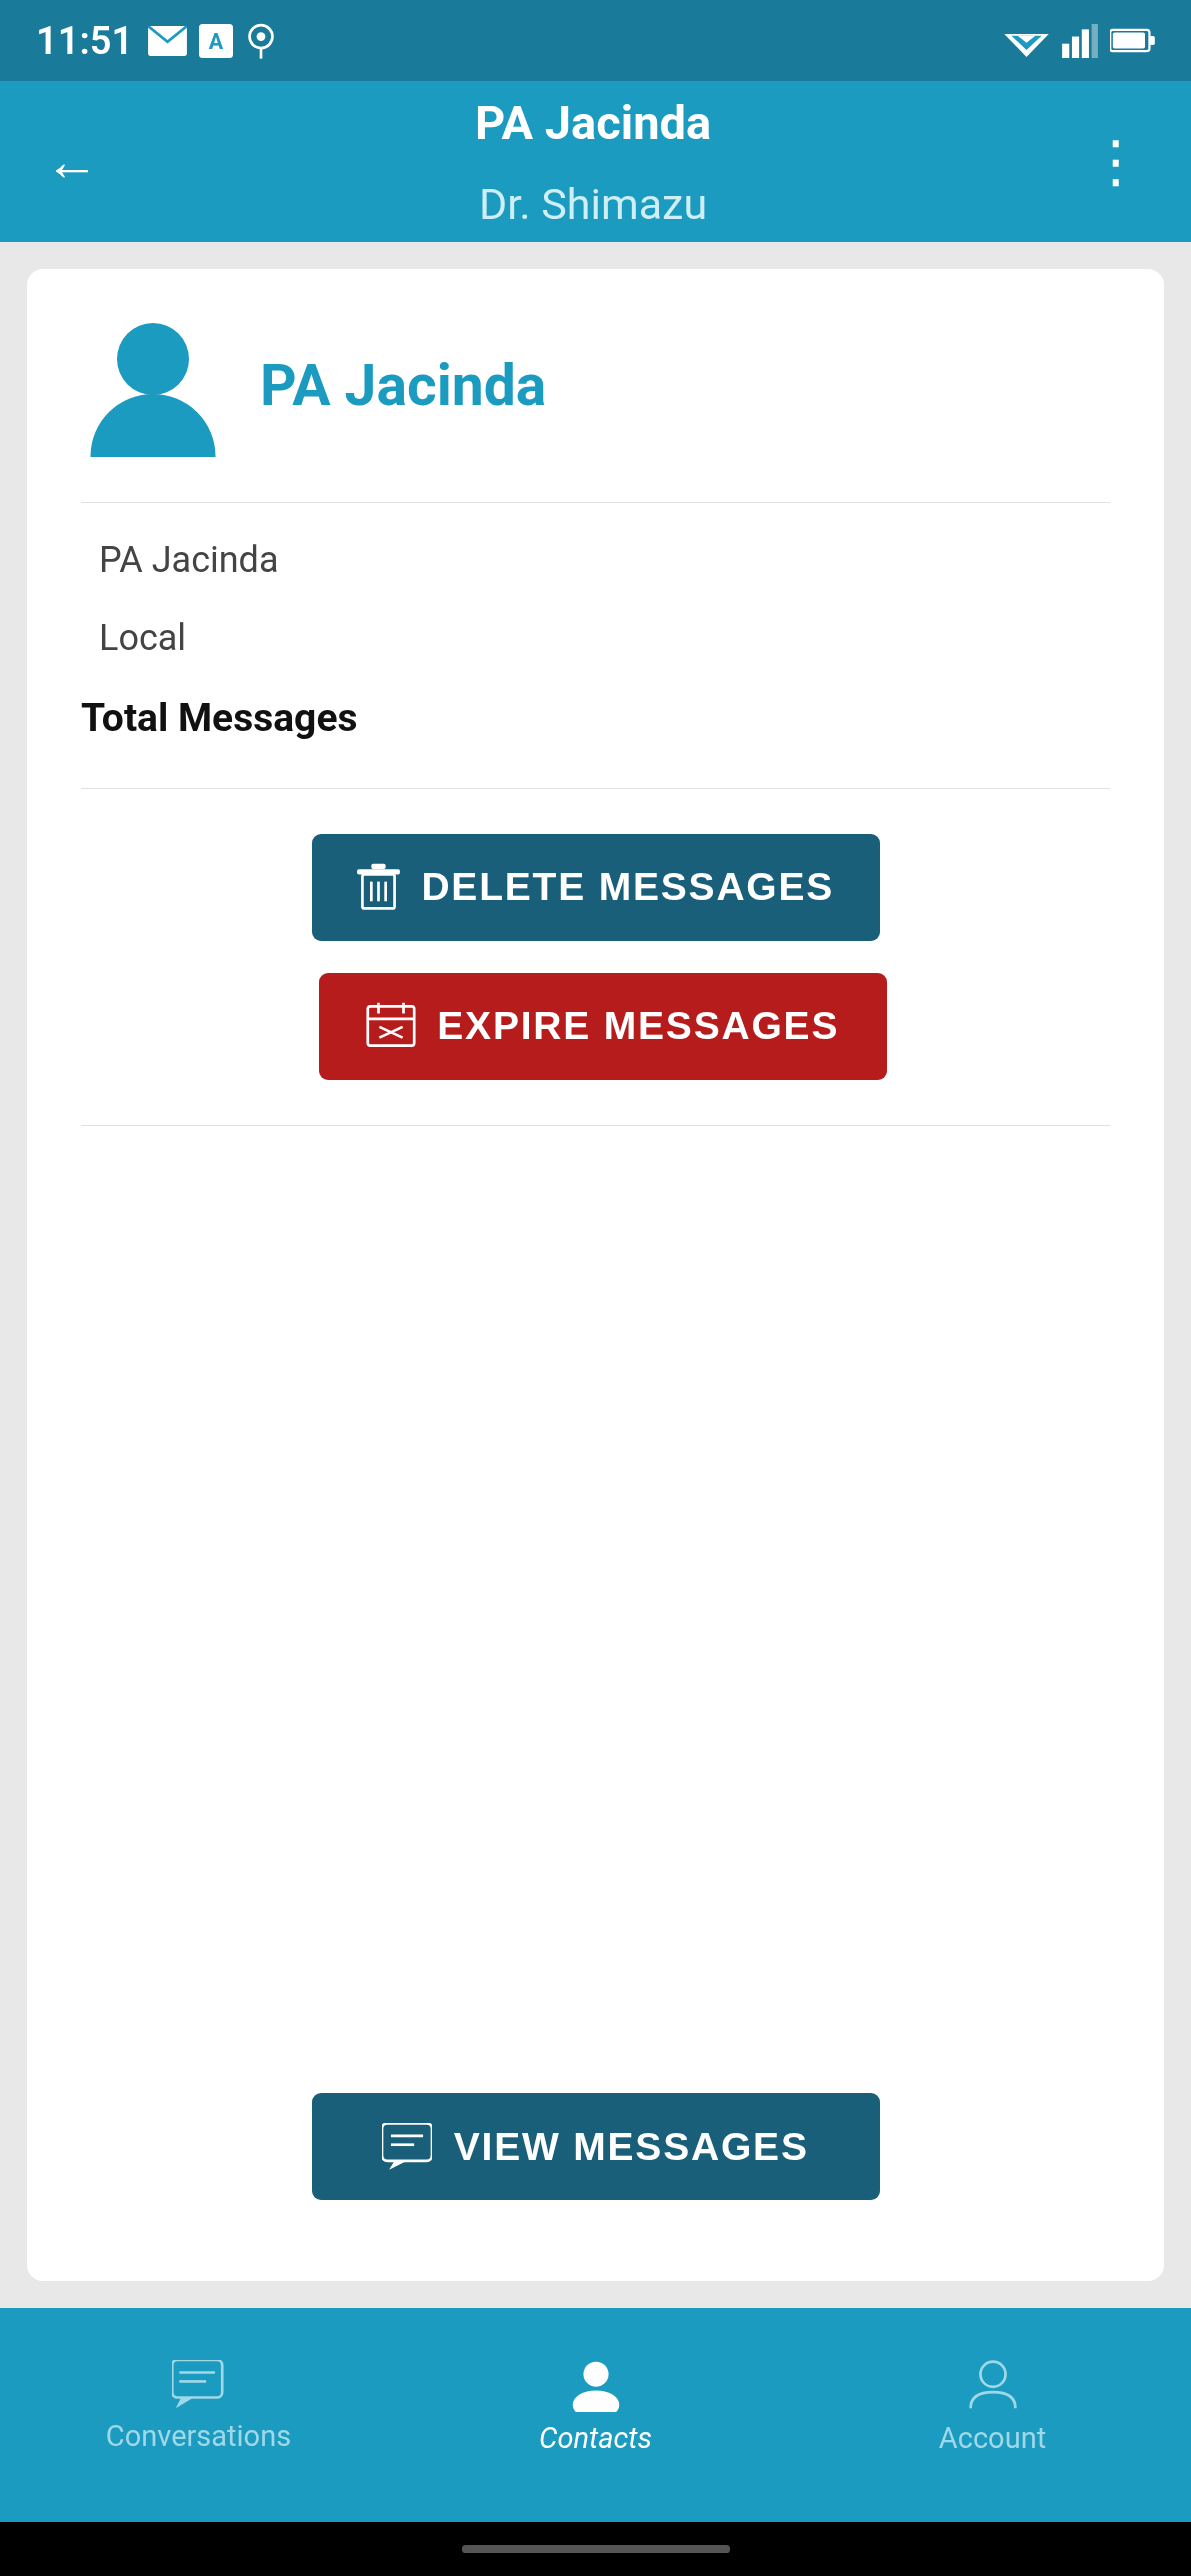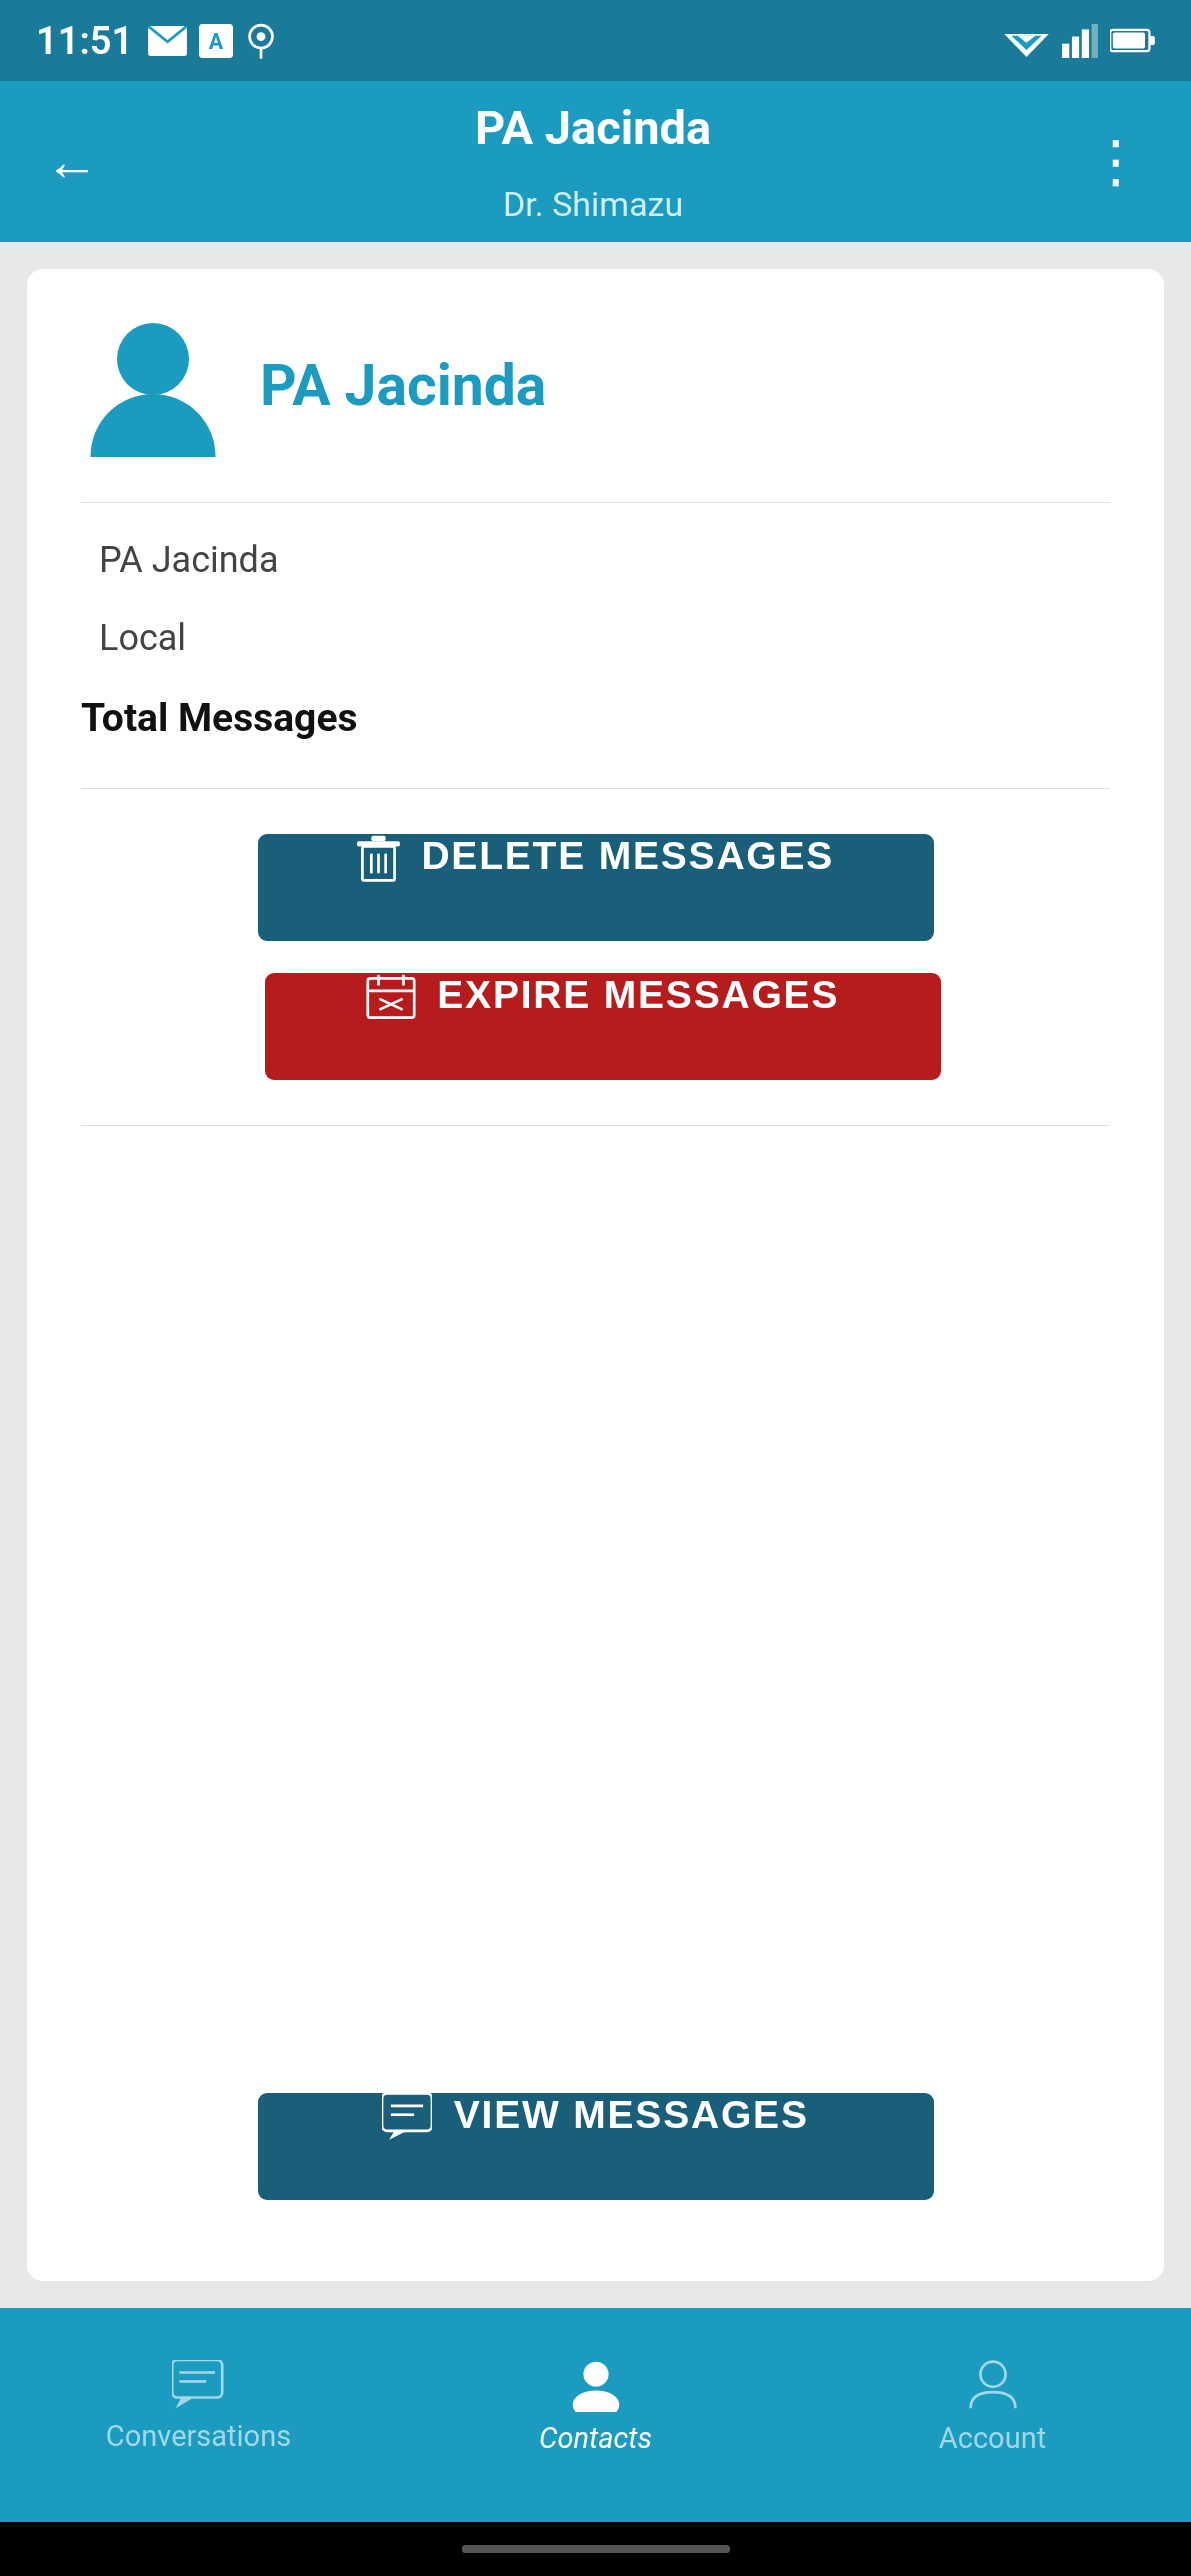--- a/index.html
+++ b/index.html
@@ -85,21 +85,21 @@
     }
 
     .app-bar-title-main {
       color: #fff;
       font-size: 47px;
       font-weight: 700;
     }
 
     .app-bar-title-sub {
       color: #d0eef5;
-      font-size: 34px;
+      font-size: 43px;
       margin-top: 29px;
     }
 
     .app-bar-more {
       color: #fff;
       font-size: 57px;
       cursor: pointer;
       padding: 9px;
       letter-spacing: 1.8px;
     }
@@ -200,26 +200,26 @@
     .buttons-section {
       padding: 45px 0;
       display: flex;
       flex-direction: column;
       align-items: center;
       gap: 32px;
       border-bottom: 1.8px solid #e0e0e0;
     }
 
     .btn {
-      width: 676px;
+      width: 568px;
       height: 107px;
       border: none;
       border-radius: 9px;
       display: flex;
-      align-items: flex-start;
+      align-items: center;
       justify-content: center;
       gap: 21.5px;
       cursor: pointer;
       font-size: 39px;
       font-weight: 700;
       letter-spacing: 1.8px;
       color: #fff;
     }
 
     .btn-delete {

